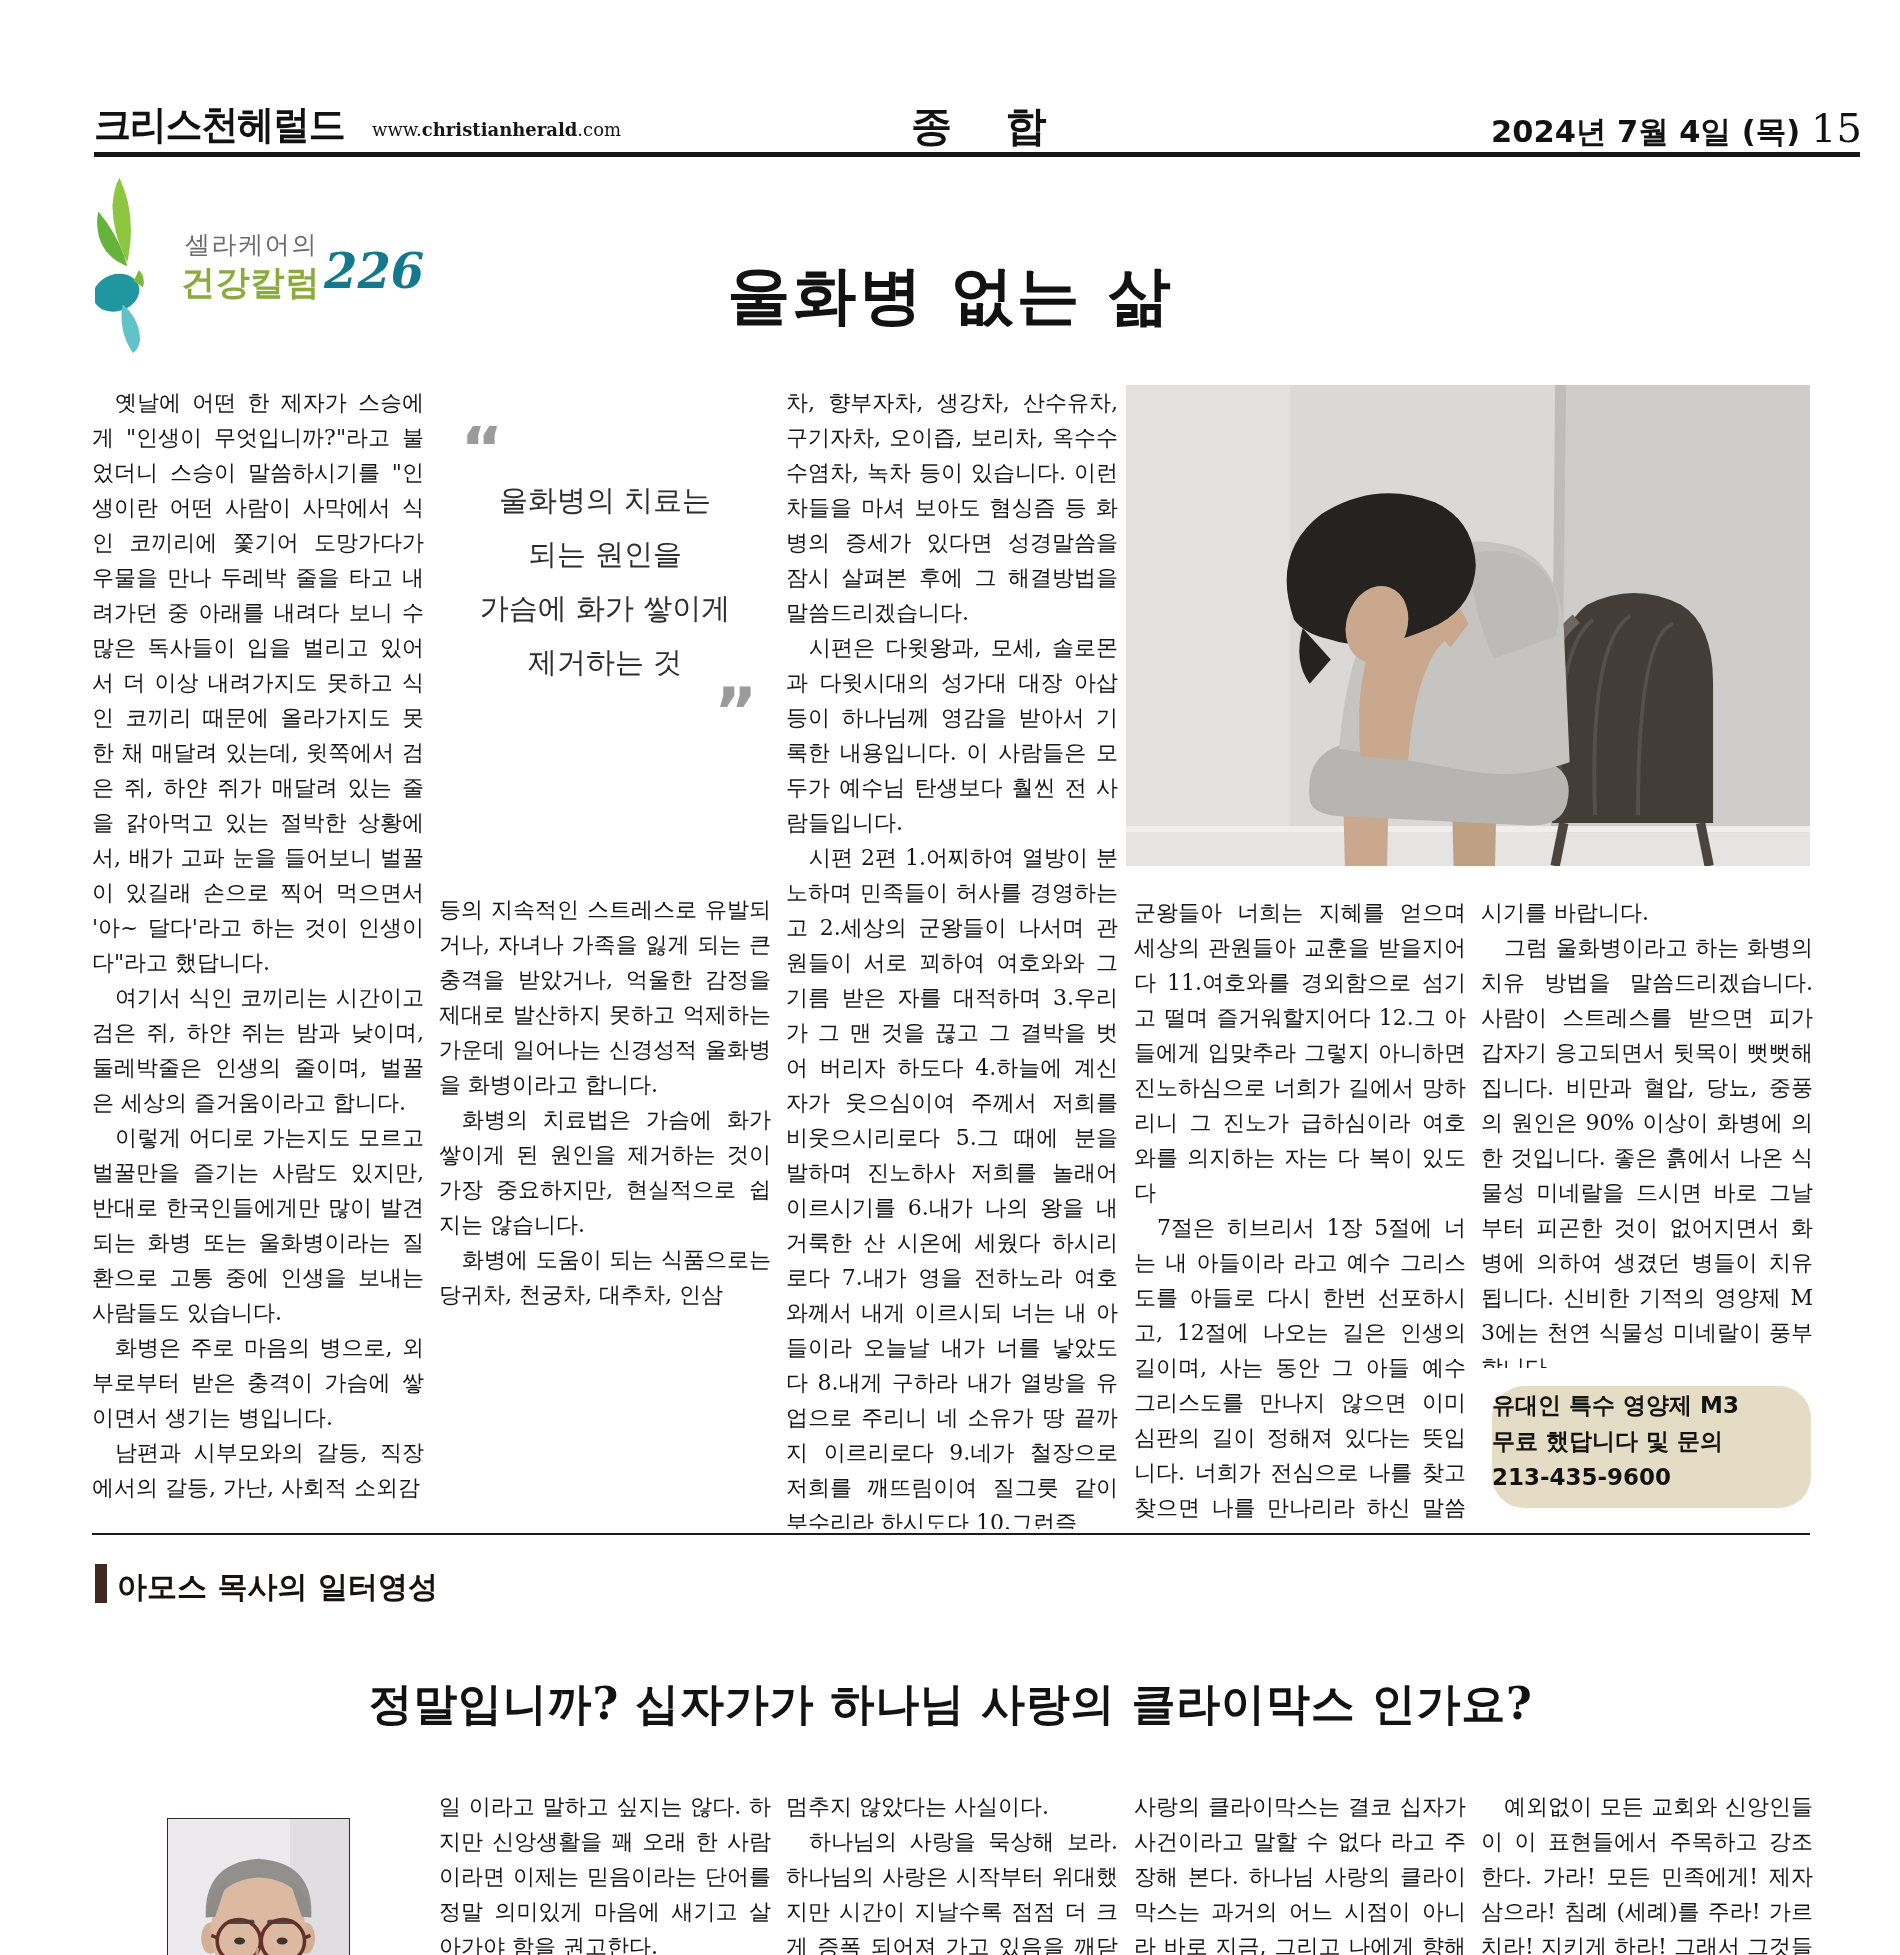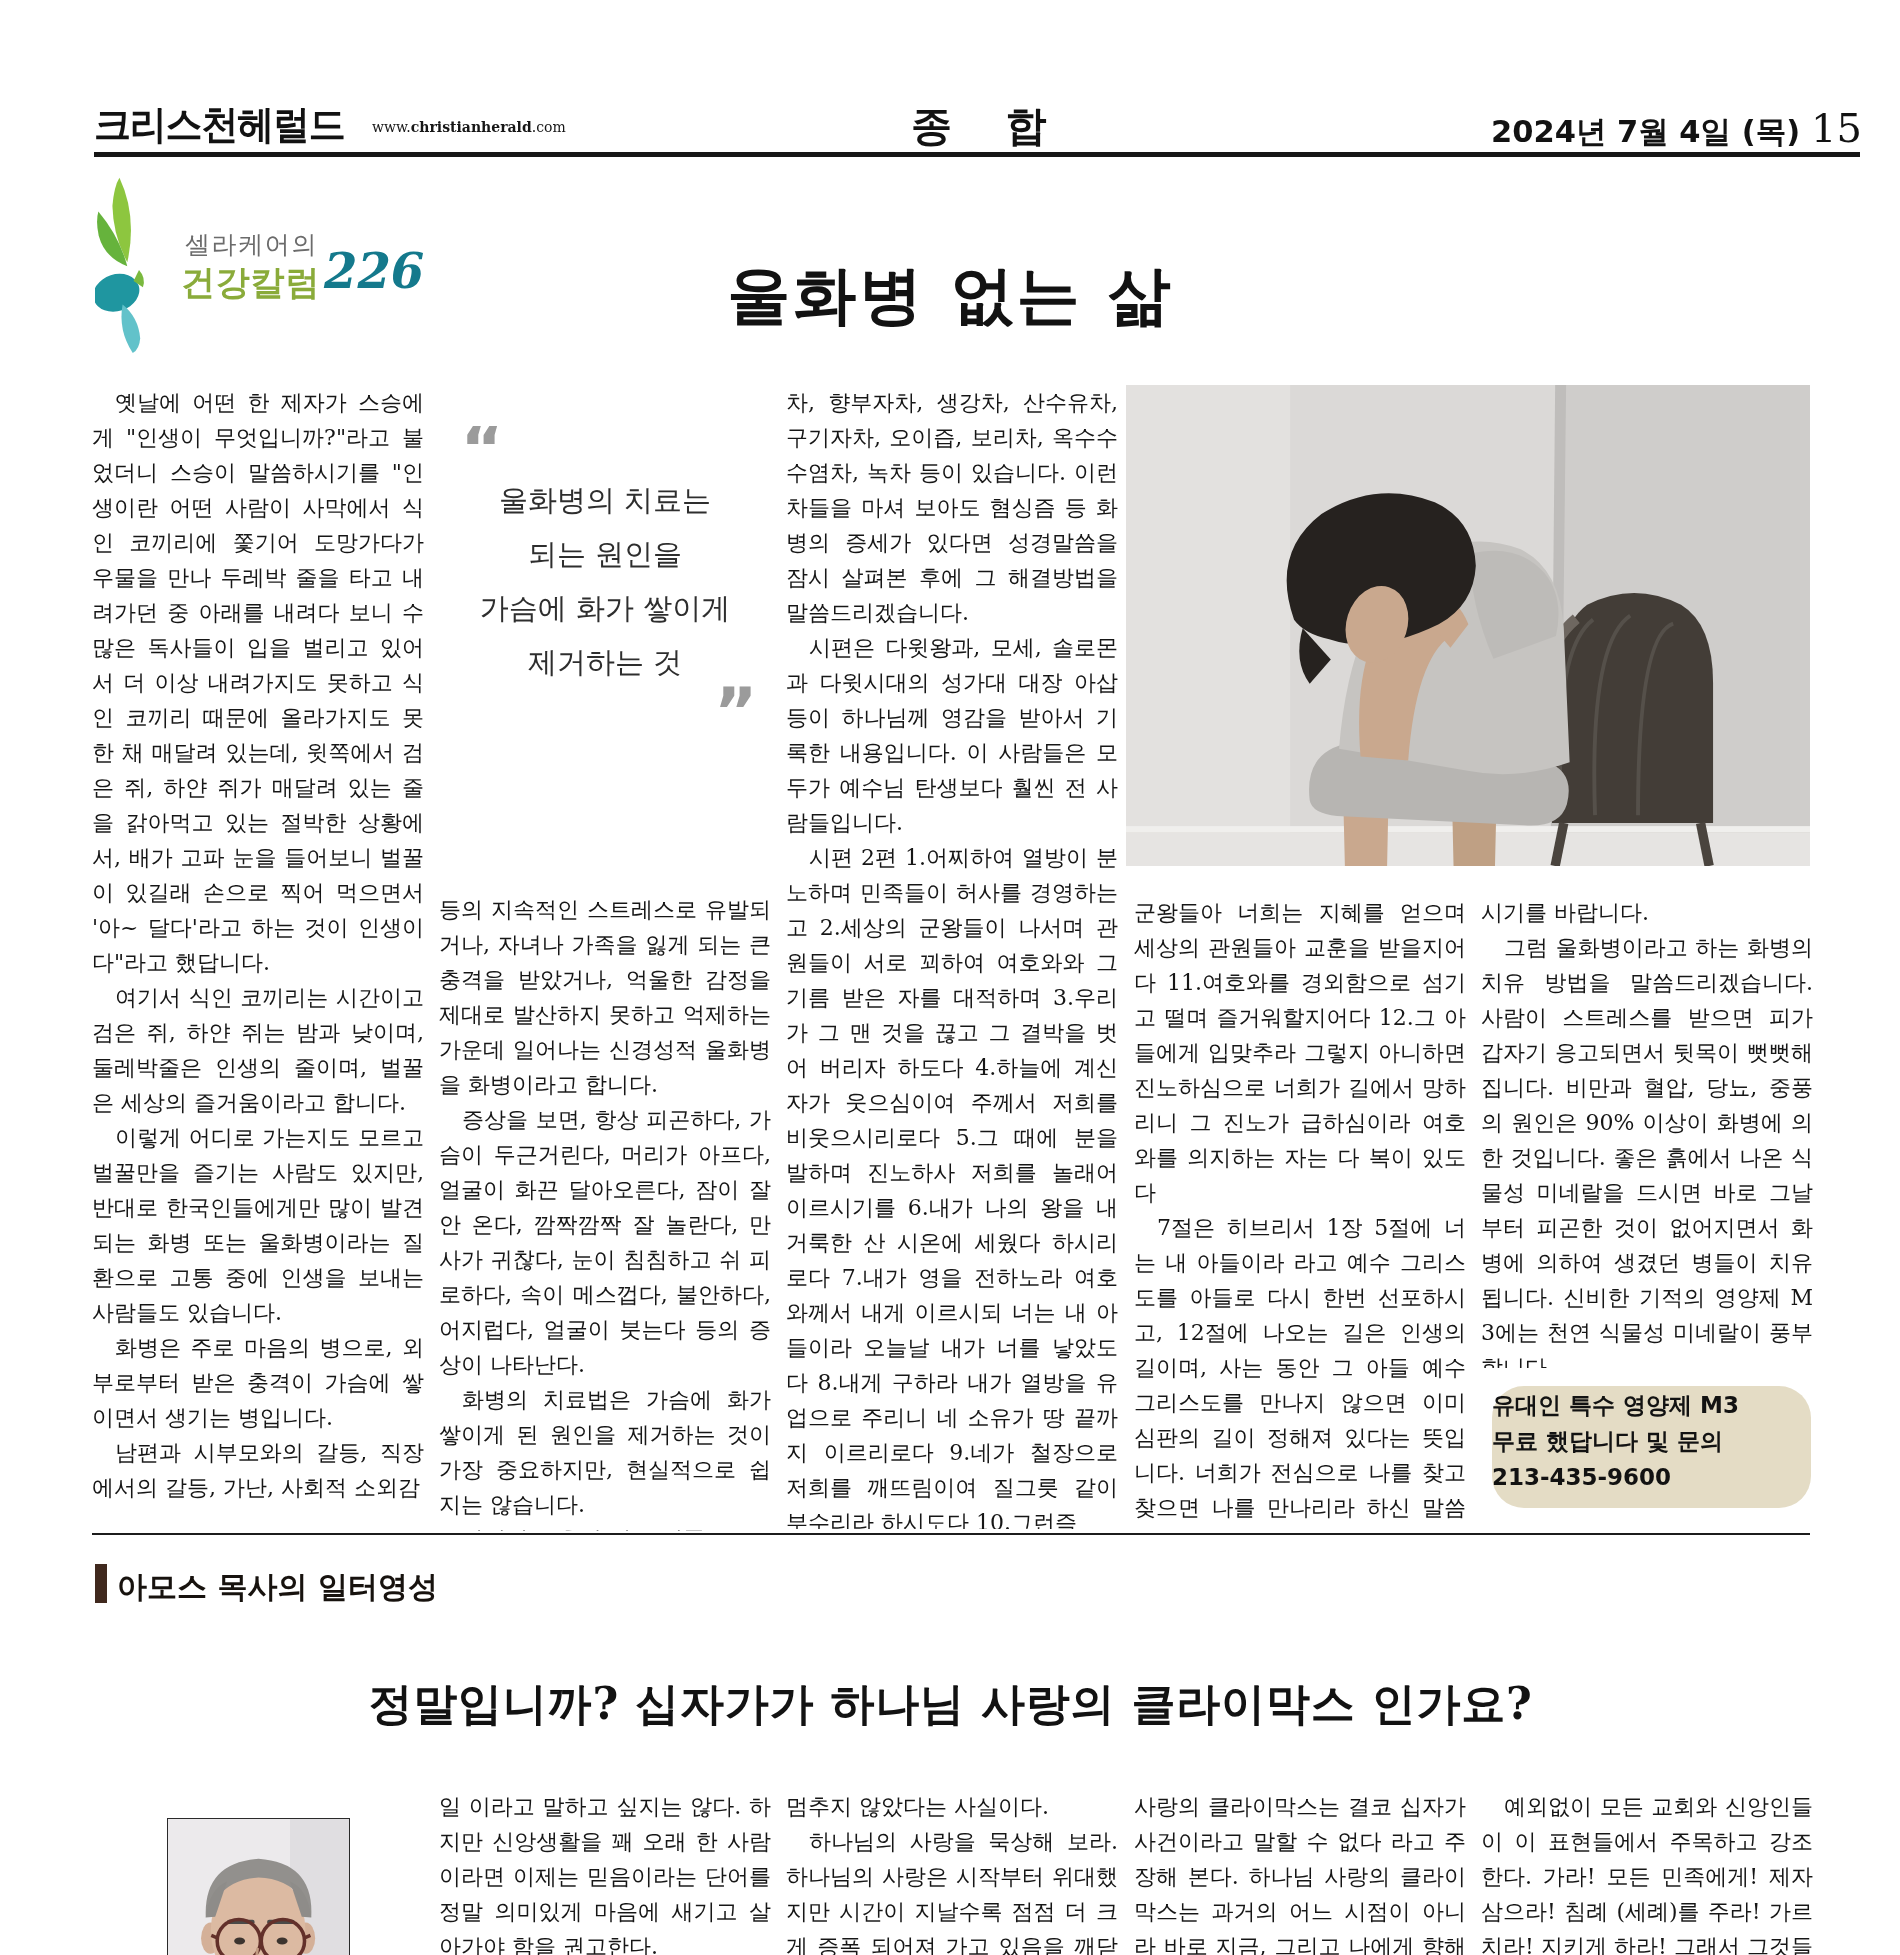--- a/index.html
+++ b/index.html
@@ -6,21 +6,21 @@
   html,body { background:#888; }
   .page {
     position:relative; width:1901px; height:2857px; background:#ffffff;
     font-family:"DejaVu Serif", serif; color:#141414; overflow:hidden;
   }
   .abs { position:absolute; }
 
   
   .masthead { left:94px; top:99px; font-family:"DejaVu Sans",sans-serif;
     font-weight:900; font-size:37px; letter-spacing:-1.2px; color:#121212; transform:scaleY(1.06); transform-origin:left top;}
-  .site-url { left:372px; top:119px; font-size:14px; color:#161616; }
+  .site-url { left:372px; top:119px; font-size:18px; color:#161616; }
   .site-url .mid { font-weight:700; }
   .section-title { left:911px; top:99px; font-family:"DejaVu Sans",sans-serif;
     font-weight:800; font-size:41px; letter-spacing:19.6px; color:#121212;}
   .date-block { right:39px; top:105px; text-align:right; font-family:"DejaVu Sans",sans-serif;
     font-weight:700; font-size:30.5px; color:#121212; }
   .date-block .pageno { font-family:"DejaVu Serif",serif; font-weight:400; font-size:40px; margin-left:11px;margin-top:32px;}
   .header-rule { left:94px; top:152px; width:1766px; height:4.7px; background:#161616; }
 
   
   .logo-sub  { left:185px; top:228px; font-family:"DejaVu Sans",sans-serif; font-size:25px; color:#6b6b6b; letter-spacing:1.6px;}
@@ -97,21 +97,20 @@
   <div class="abs col c2 pullquote pq1" style="top:426px; height:454px;">
     <span class="pq-open">“</span>
     <div class="pq-line">울화병의 치료는</div>
     <div class="pq-line">되는 원인을</div>
     <div class="pq-line">가슴에 화가 쌓이게</div>
     <div class="pq-line">제거하는 것</div>
     <span class="pq-close">”</span>
   </div>
   <div class="abs col c2" style="top:892px; height:639px;">
     <p class="cont">등의 지속적인 스트레스로 유발되거나, 자녀나 가족을 잃게 되는 큰 충격을 받았거나, 억울한 감정을 제대로 발산하지 못하고 억제하는 가운데 일어나는 신경성적 울화병을 화병이라고 합니다.</p>
-    <p>증상을 보면, 항상 피곤하다, 가슴이 두근거린다, 머리가 아프다, 얼굴이 화끈 달아오른다, 잠이 잘 안 온다, 깜짝깜짝 잘 놀란다, 만사가 귀찮다, 눈이 침침하고 쉬 피로하다, 속이 메스껍다, 불안하다, 어지럽다, 얼굴이 붓는다 등의 증상이 나타난다.</p>
     <p>화병의 치료법은 가슴에 화가 쌓이게 된 원인을 제거하는 것이 가장 중요하지만, 현실적으로 쉽지는 않습니다.</p>
     <p>화병에 도움이 되는 식품으로는 당귀차, 천궁차, 대추차, 인삼</p>
   </div>
 
   <div class="abs col c3" style="top:385px; height:1144px;">
     <p class="cont">차, 향부자차, 생강차, 산수유차, 구기자차, 오이즙, 보리차, 옥수수수염차, 녹차 등이 있습니다. 이런 차들을 마셔 보아도 혐싱즘 등 화병의 증세가 있다면 성경말씀을 잠시 살펴본 후에 그 해결방법을 말씀드리겠습니다.</p>
     <p>시편은 다윗왕과, 모세, 솔로몬과 다윗시대의 성가대 대장 아삽 등이 하나님께 영감을 받아서 기록한 내용입니다. 이 사람들은 모두가 예수님 탄생보다 훨씬 전 사람들입니다.</p>
     <p>시편 2편 1.어찌하여 열방이 분노하며 민족들이 허사를 경영하는고 2.세상의 군왕들이 나서며 관원들이 서로 꾀하여 여호와와 그 기름 받은 자를 대적하며 3.우리가 그 맨 것을 끊고 그 결박을 벗어 버리자 하도다 4.하늘에 계신 자가 웃으심이여 주께서 저희를 비웃으시리로다 5.그 때에 분을 발하며 진노하사 저희를 놀래어 이르시기를 6.내가 나의 왕을 내 거룩한 산 시온에 세웠다 하시리로다 7.내가 영을 전하노라 여호와께서 내게 이르시되 너는 내 아들이라 오늘날 내가 너를 낳았도다 8.내게 구하라 내가 열방을 유업으로 주리니 네 소유가 땅 끝까지 이르리로다 9.네가 철장으로 저희를 깨뜨림이여 질그릇 같이 부수리라 하시도다 10.그런즉</p>
   </div>
 

